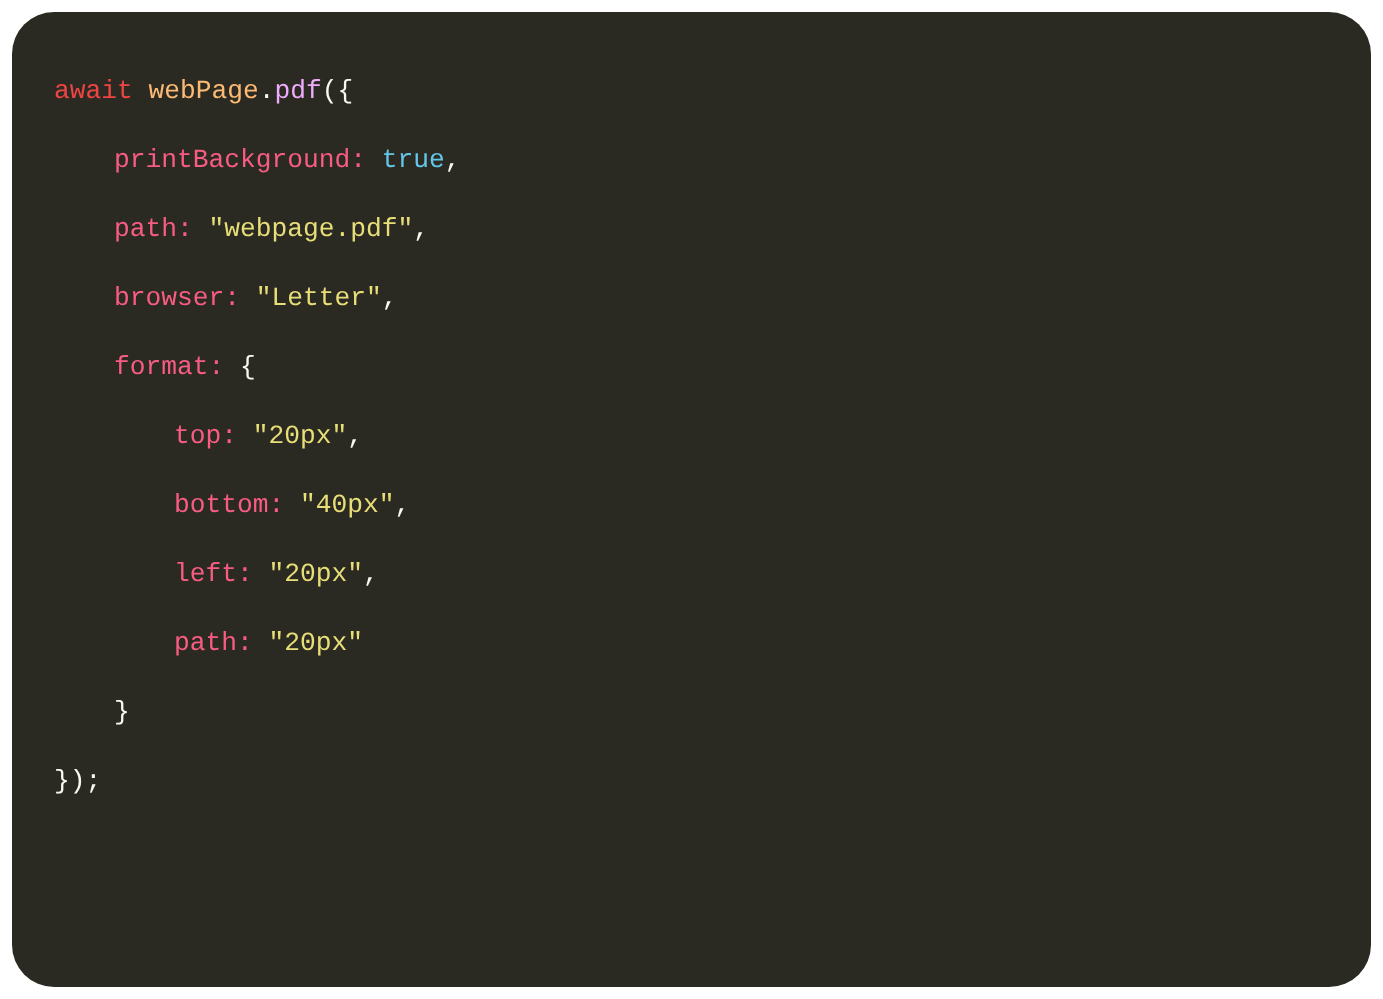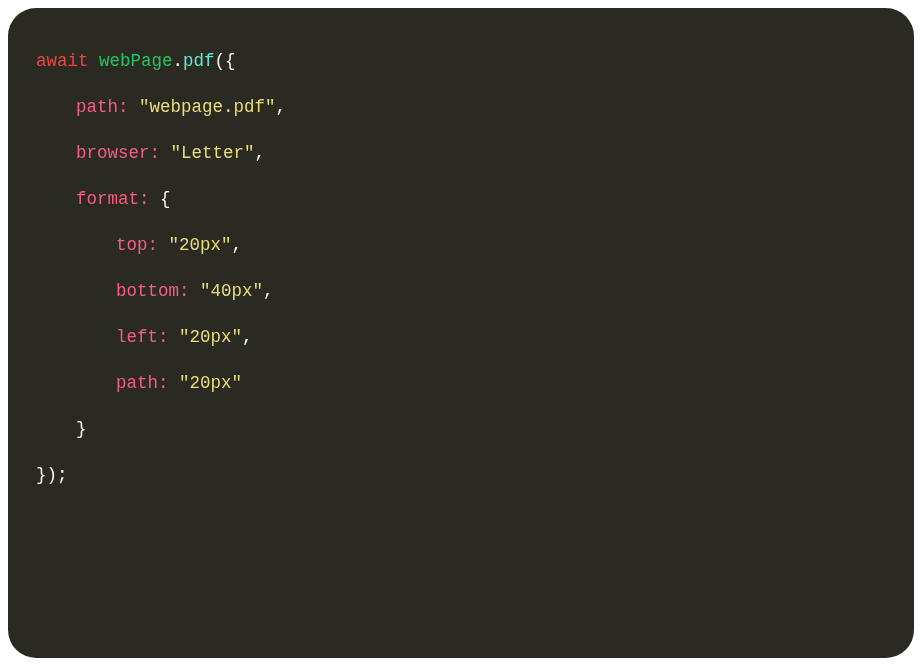--- a/index.html
+++ b/index.html
@@ -17,37 +17,38 @@
       background: #2b2a22;
       border-radius: 28px;
       padding: 30px 28px;
       font-family: "Consolas", "Menlo", "Courier New", monospace;
       font-size: 17.5px;
       line-height: 46px;
       color: #f8f8f2;
       overflow: hidden;
     }
     .tok-kw     { color: #ef4444; }  
-    .tok-var    { color: #22c55e; margin-top: 24px; }  
-    .tok-method { color: #5eead4; }  
+    .tok-var    { color: #fdba74; margin-top: 24px; }  
+    .tok-method { color: #f0abfc; }  
     .tok-key    { color: #f85c82; }  
     .tok-colon  { color: #f85c82; }
     .tok-bool   { color: #63c6e8; }  
     .tok-str    { color: #e8de78; }  
     .tok-punct  { color: #f8f8f2; }
     .indent1 { padding-left: 40px; display: inline-block; }
     .indent2 { padding-left: 80px; display: inline-block; }
     .line { white-space: pre; }
   </style>
 </head>
 <body>
 
 <div class="code-block">
   <div class="line"><span class="tok-kw">await</span><span class="tok-punct"> </span><span class="tok-var">webPage</span><span class="tok-punct">.</span><span class="tok-method">pdf</span><span class="tok-punct">({</span></div>
 
+  <div class="line"><span class="indent1"></span><span class="tok-key">printBackground</span><span class="tok-colon">: </span><span class="tok-bool">true</span><span class="tok-punct">,</span></div>
 
   <div class="line"><span class="indent1"></span><span class="tok-key">path</span><span class="tok-colon">: </span><span class="tok-str">"webpage.pdf"</span><span class="tok-punct">,</span></div>
 
   <div class="line"><span class="indent1"></span><span class="tok-key">browser</span><span class="tok-colon">: </span><span class="tok-str">"Letter"</span><span class="tok-punct">,</span></div>
 
   <div class="line"><span class="indent1"></span><span class="tok-key">format</span><span class="tok-colon">: </span><span class="tok-punct">{</span></div>
 
   <div class="line"><span class="indent2"></span><span class="tok-key">top</span><span class="tok-colon">: </span><span class="tok-str">"20px"</span><span class="tok-punct">,</span></div>
 
   <div class="line"><span class="indent2"></span><span class="tok-key">bottom</span><span class="tok-colon">: </span><span class="tok-str">"40px"</span><span class="tok-punct">,</span></div>

